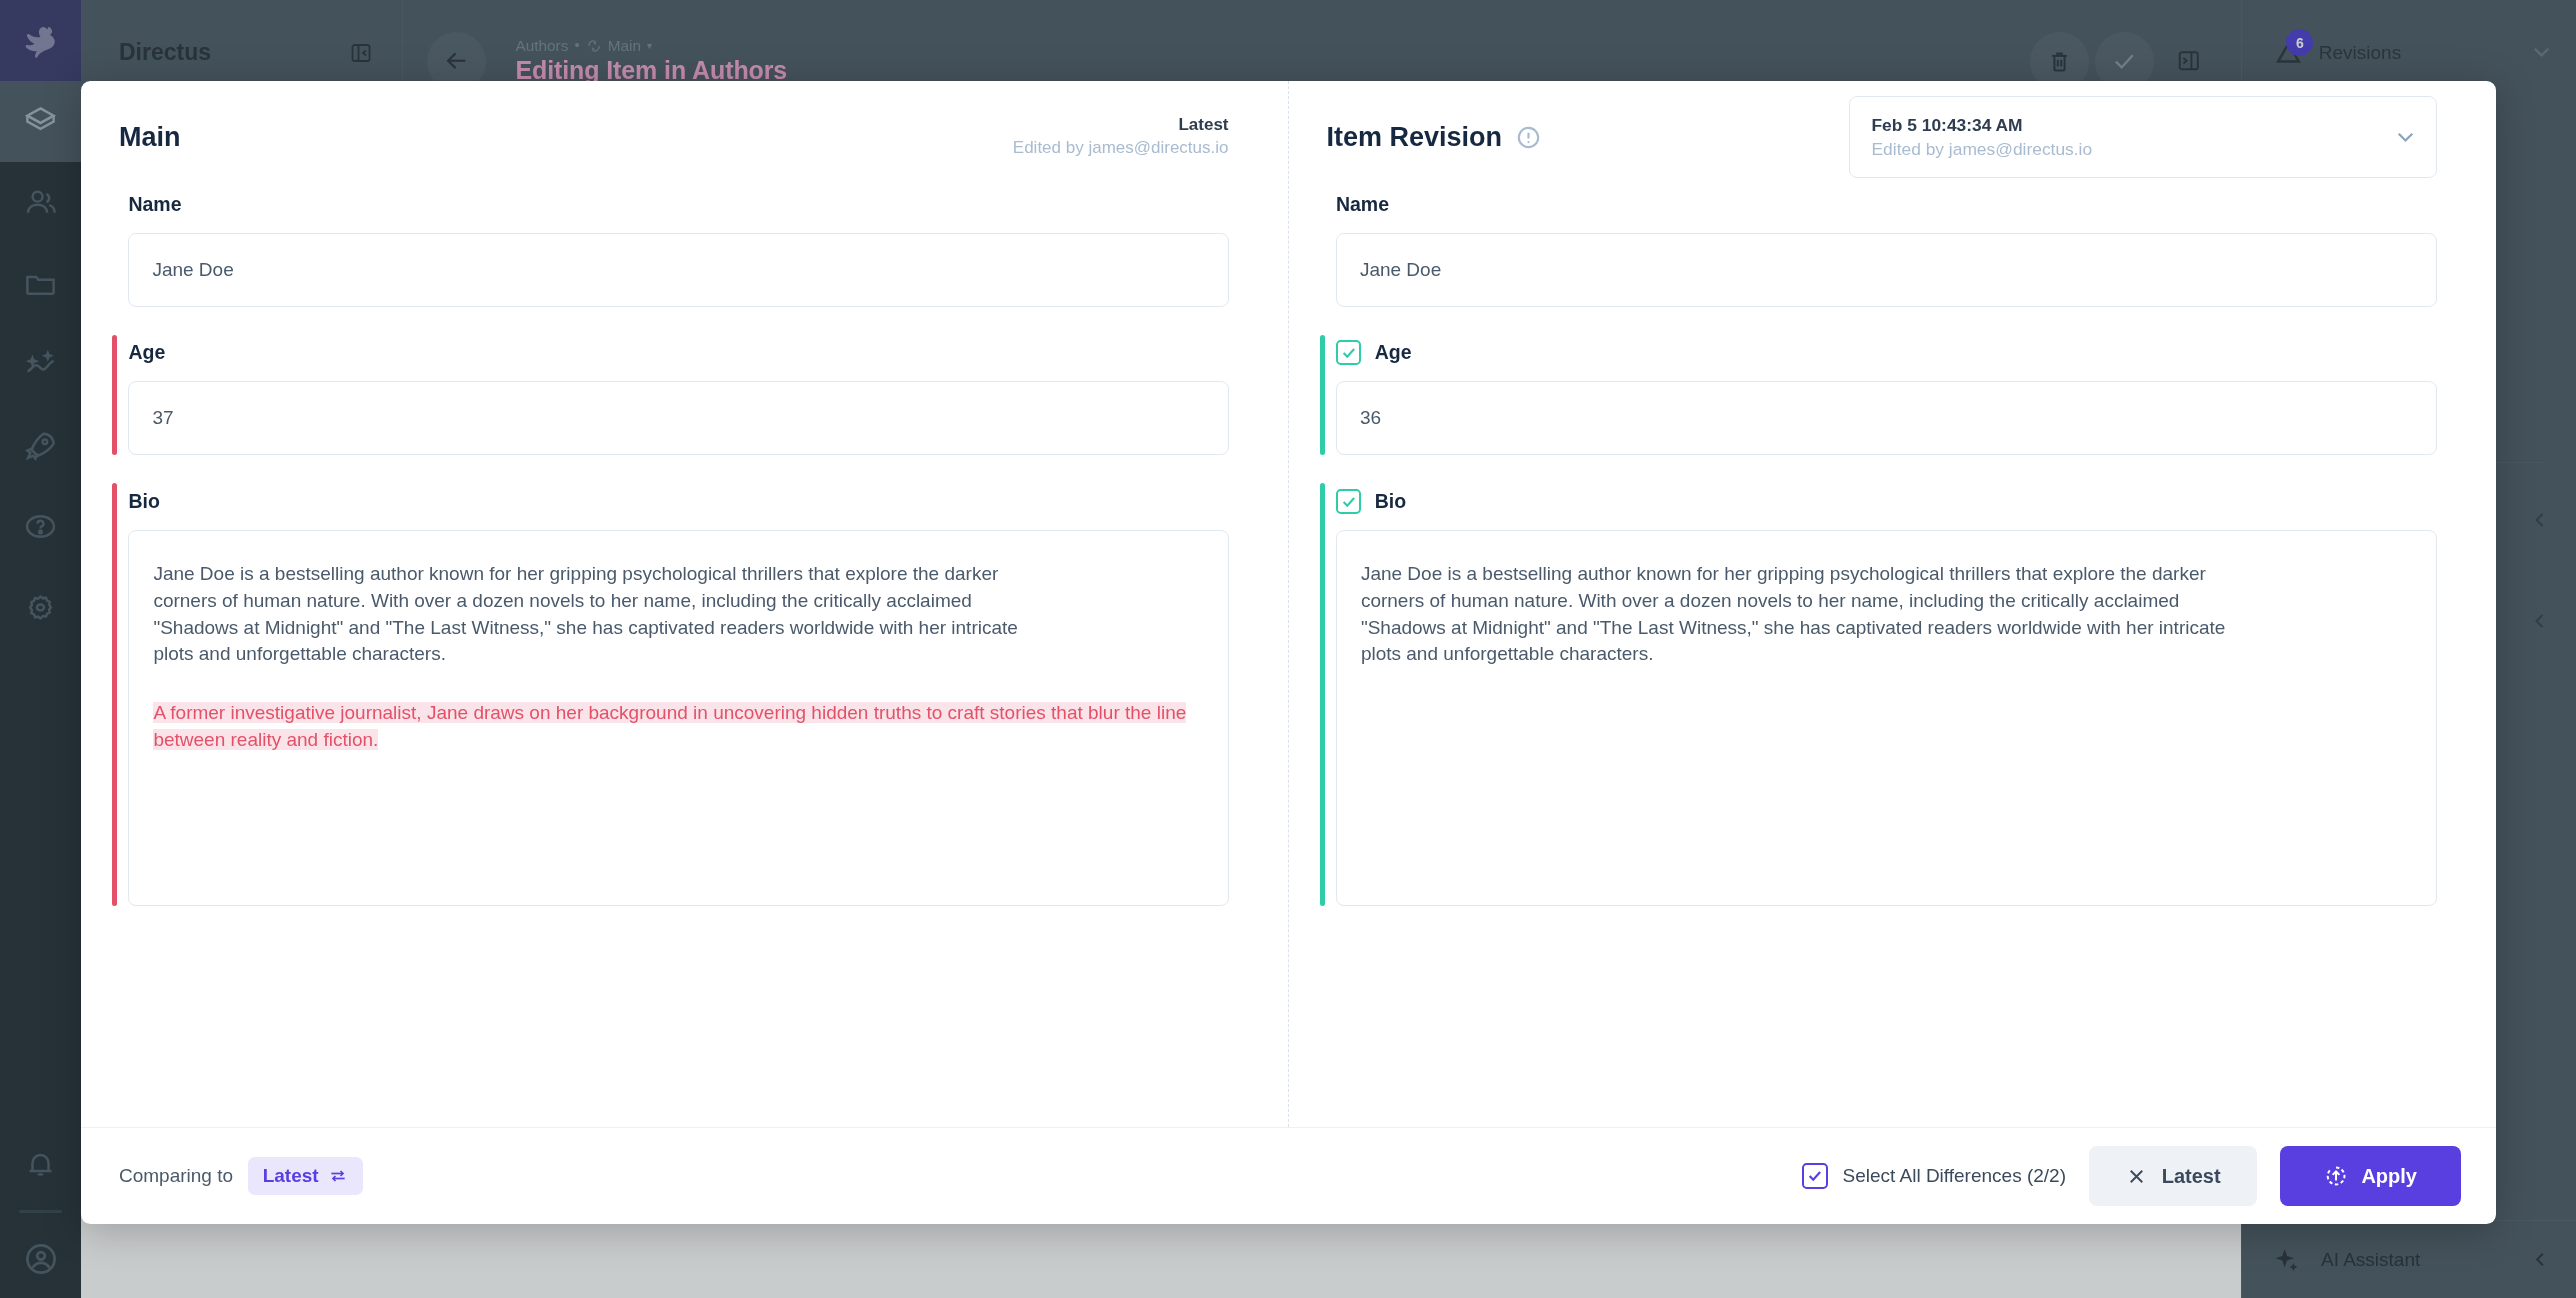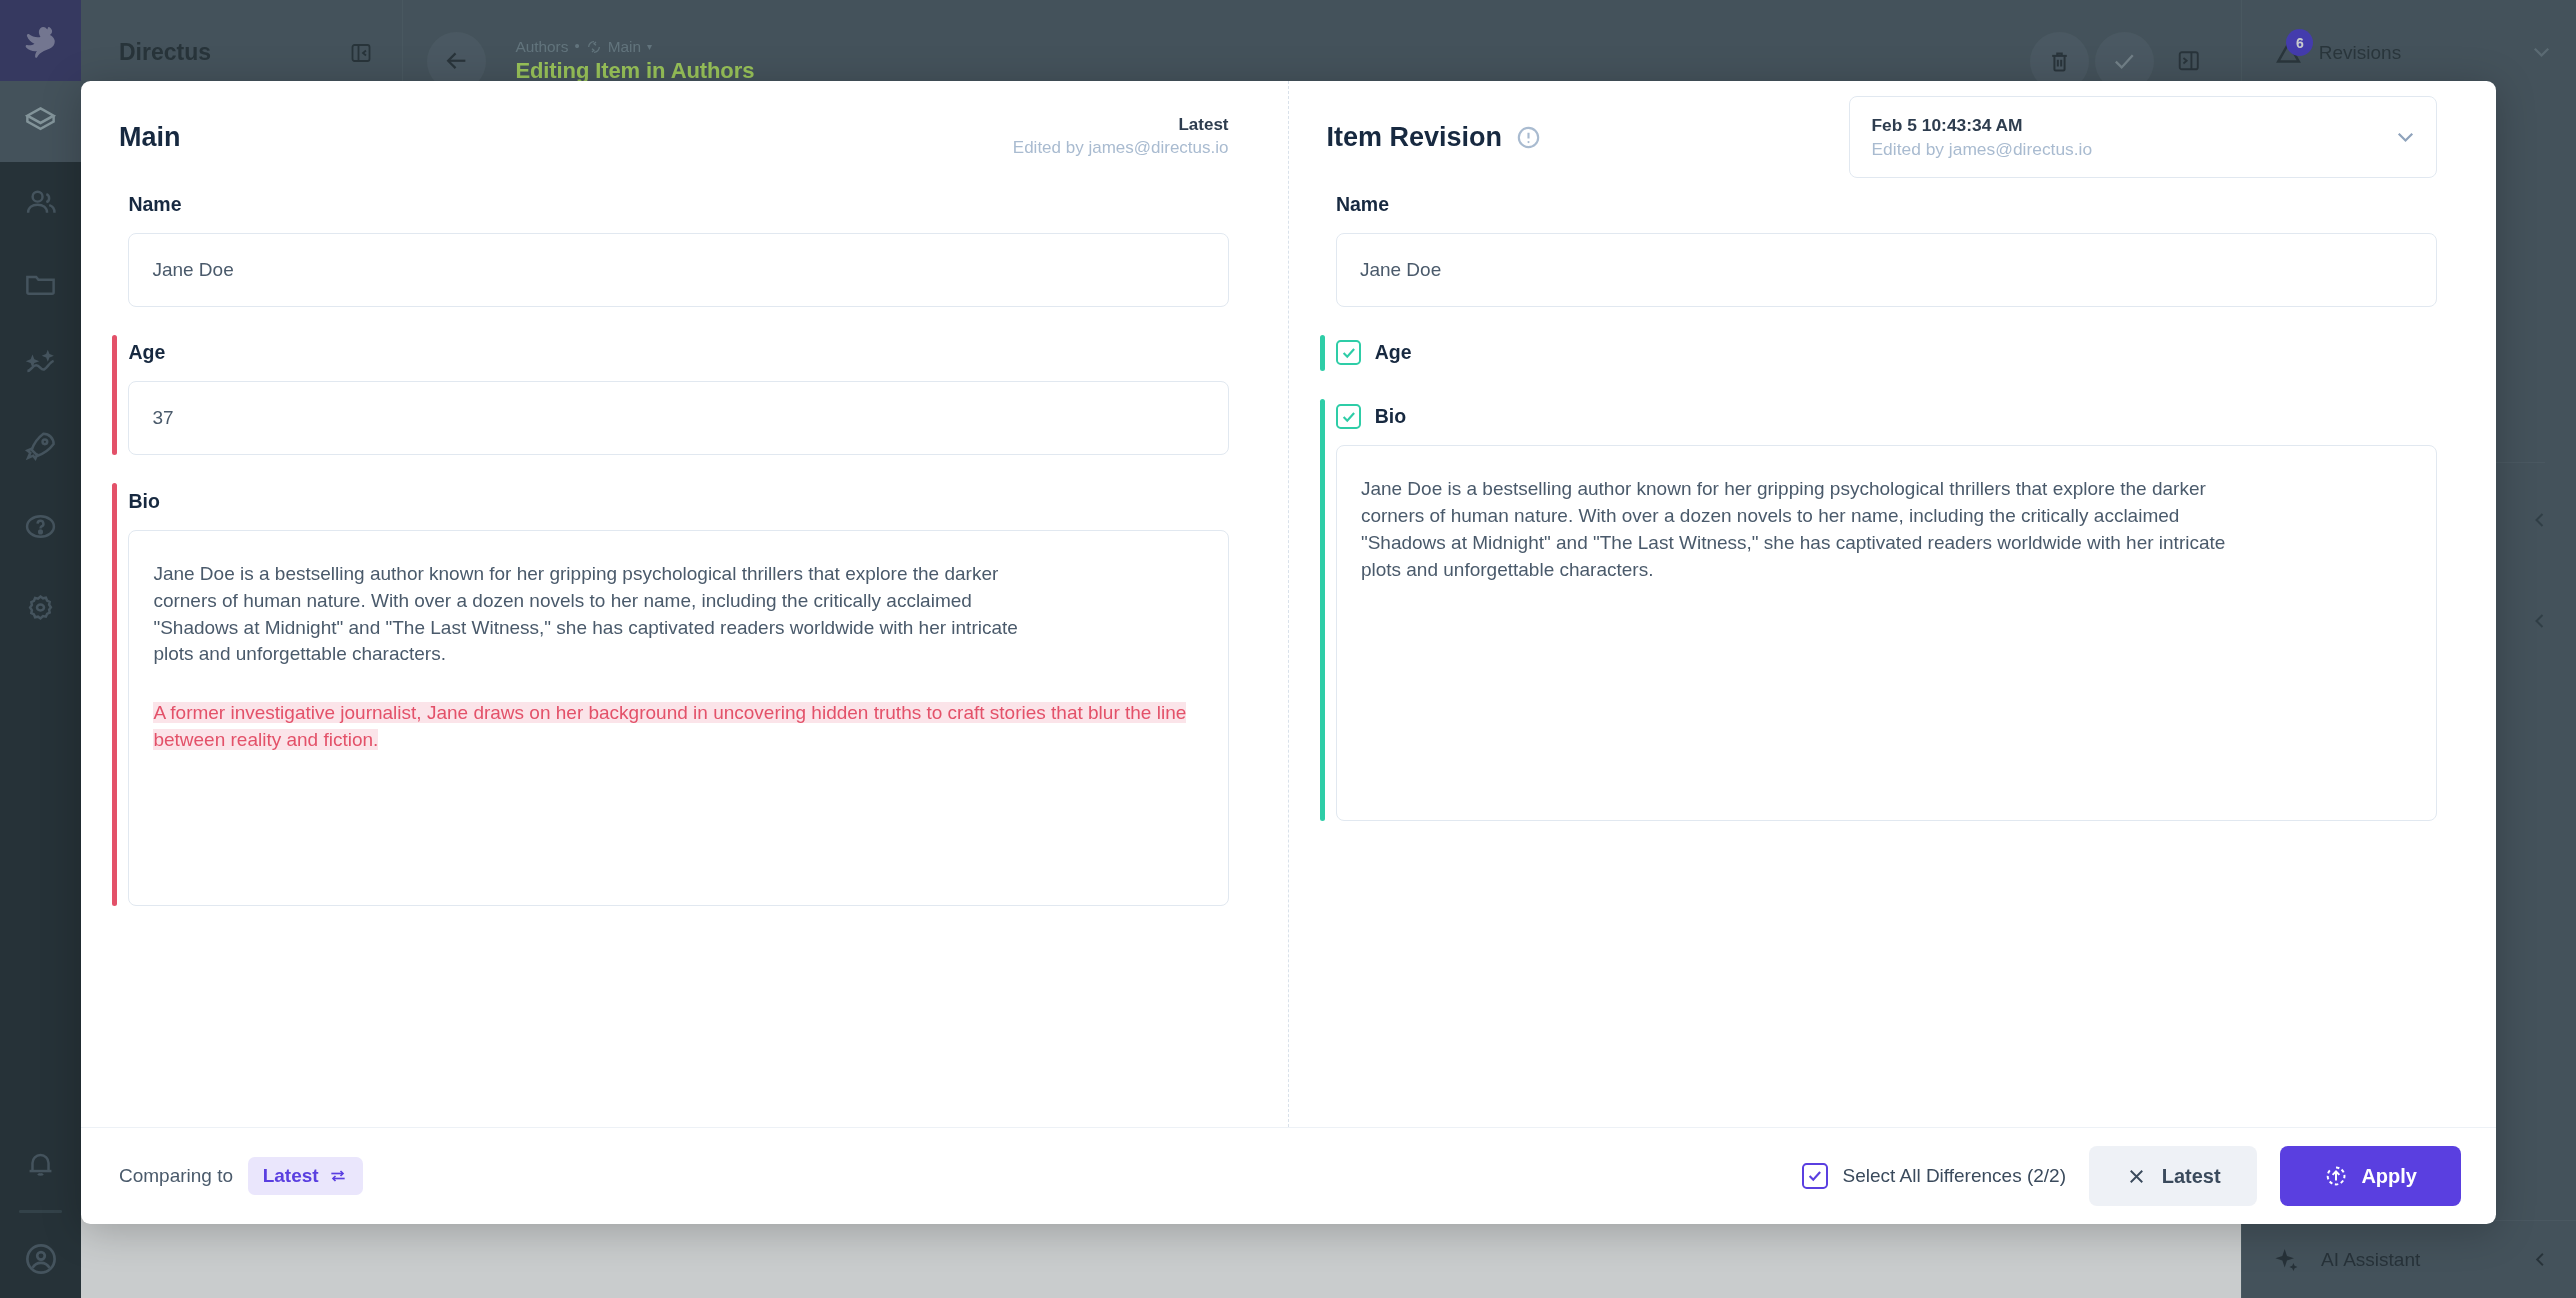--- a/index.html
+++ b/index.html
@@ -58,21 +58,21 @@
     display: flex; align-items: center; justify-content: center;
     color: #2A353C; flex: 0 0 59px; margin-right: 13.4px;
   }
   .header-text { display: flex; flex-direction: column; justify-content: center; gap: 1.3px; min-width: 0; }
   .breadcrumb {
     display: flex; align-items: center; gap: 6px;
     color: #768A94; font-size: 15.4px; line-height: 1.2;
   }
   .bc-sep { font-size: 14.8px; }
   .bc-chev { font-size: 10px; }
-  .header-title { color: #bef264; font-size: 22px; font-weight: 700; letter-spacing: -0.1px; }
+  .header-title { color: #f9a8d4; font-size: 25px; font-weight: 700; letter-spacing: -0.1px; }
   .header-actions { margin-left: auto; display: flex; align-items: center; gap: 5.4px; }
   .hdr-round {
     width: 59px; height: 59px; border-radius: 50%;
     display: flex; align-items: center; justify-content: center;
     color: #2A353C;
   }
   .hdr-round.filled { background: #566570; }
   .hdr-round.ghost { background: #566570; color: #8B9AA3; }
 
   .drawer-head {
@@ -500,20 +500,21 @@
         <div class="field changed">
           <div class="accent"></div>
           <div class="field-label-row">
             <div class="ck">
               <svg width="17.4" height="17.4" viewBox="0 0 24 24" fill="none" stroke="#2ECDA7" stroke-width="3">
                   <path d="M5 12.5 10 17.5 19.5 7"></path>
                 </svg>
             </div>
             <div class="field-label">Age</div>
           </div>
+          <div class="input">36</div>
         </div>
 
         <div class="field changed">
           <div class="accent"></div>
           <div class="field-label-row">
             <div class="ck">
               <svg width="17.4" height="17.4" viewBox="0 0 24 24" fill="none" stroke="#2ECDA7" stroke-width="3">
                   <path d="M5 12.5 10 17.5 19.5 7"></path>
                 </svg>
             </div>

